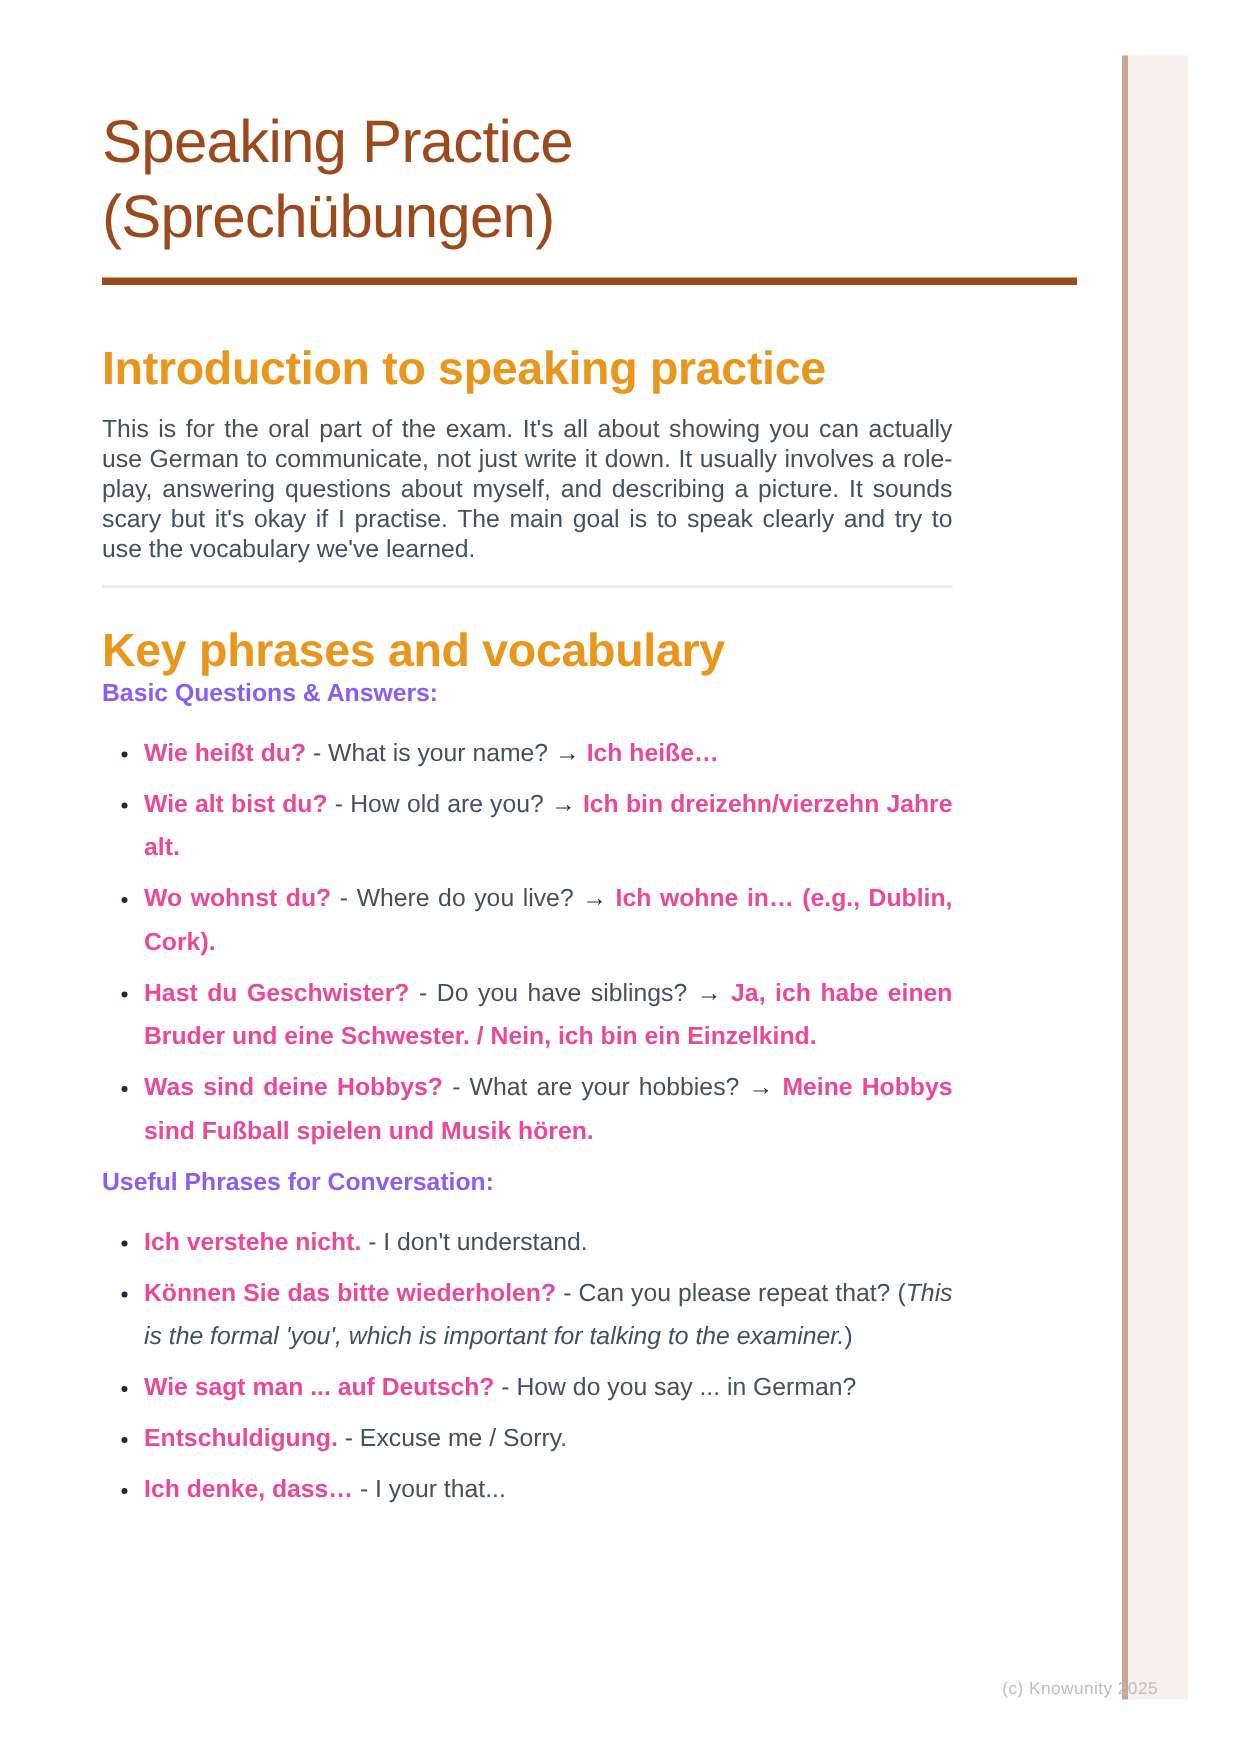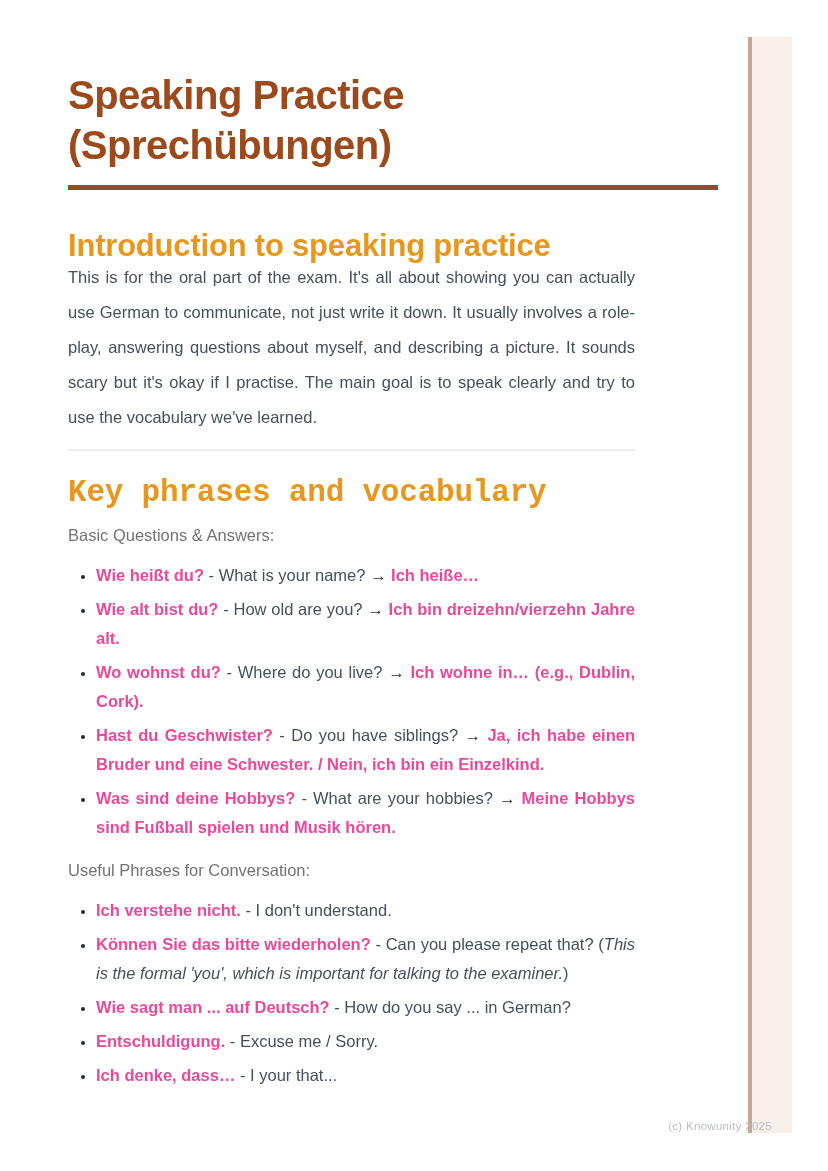--- a/index.html
+++ b/index.html
@@ -21,59 +21,58 @@
   .content {
     position: absolute;
     left: 68px; top: 0;
     width: 650px;
   }
   h1.doc-title {
     margin-top: 70px;
     width: 620px;
     font-size: 40px;
     line-height: 50px;
-    font-weight: 700;
+    font-weight: 400;
     letter-spacing: -0.5px;
     color: #9c4a1c;
   }
   .title-rule {
     margin-top: 15px;
     width: 650px; height: 5px;
     background: #9c4a1c;
     border: none;
   }
   h2.section-heading {
     font-size: 31px;
     line-height: 28px;
     font-weight: 700;
     letter-spacing: -0.2px;
     color: #e9961d;
   }
   .h2-intro { margin-top: 42px; }
-  .h2-key   { margin-top: 28px; font-family: Liberation Mono, monospace; }
+  .h2-key   { margin-top: 28px; }
   .body-text {
-    margin-top: 0;
+    margin-top: 16px;
     width: 567px;
     font-size: 16.5px;
-    line-height: 35px;
+    line-height: 20px;
     color: #45505e;
     text-align: justify;
   }
   .divider {
     margin-top: 14px;
     width: 567px; height: 2px;
     background: #ececec;
   }
   .list-label {
-    margin-top: 14px;
     width: 567px;
     font-size: 16.5px;
     line-height: 29px;
-    font-weight: 400;
-    color: #737373;
+    font-weight: 700;
+    color: #8b5cf6;
   }
   ul.phrase-list {
     margin-top: 11px;
     width: 567px;
     padding-left: 28px;
     list-style: disc;
   }
   ul.phrase-list li {
     font-size: 16.5px;
     line-height: 29px;

